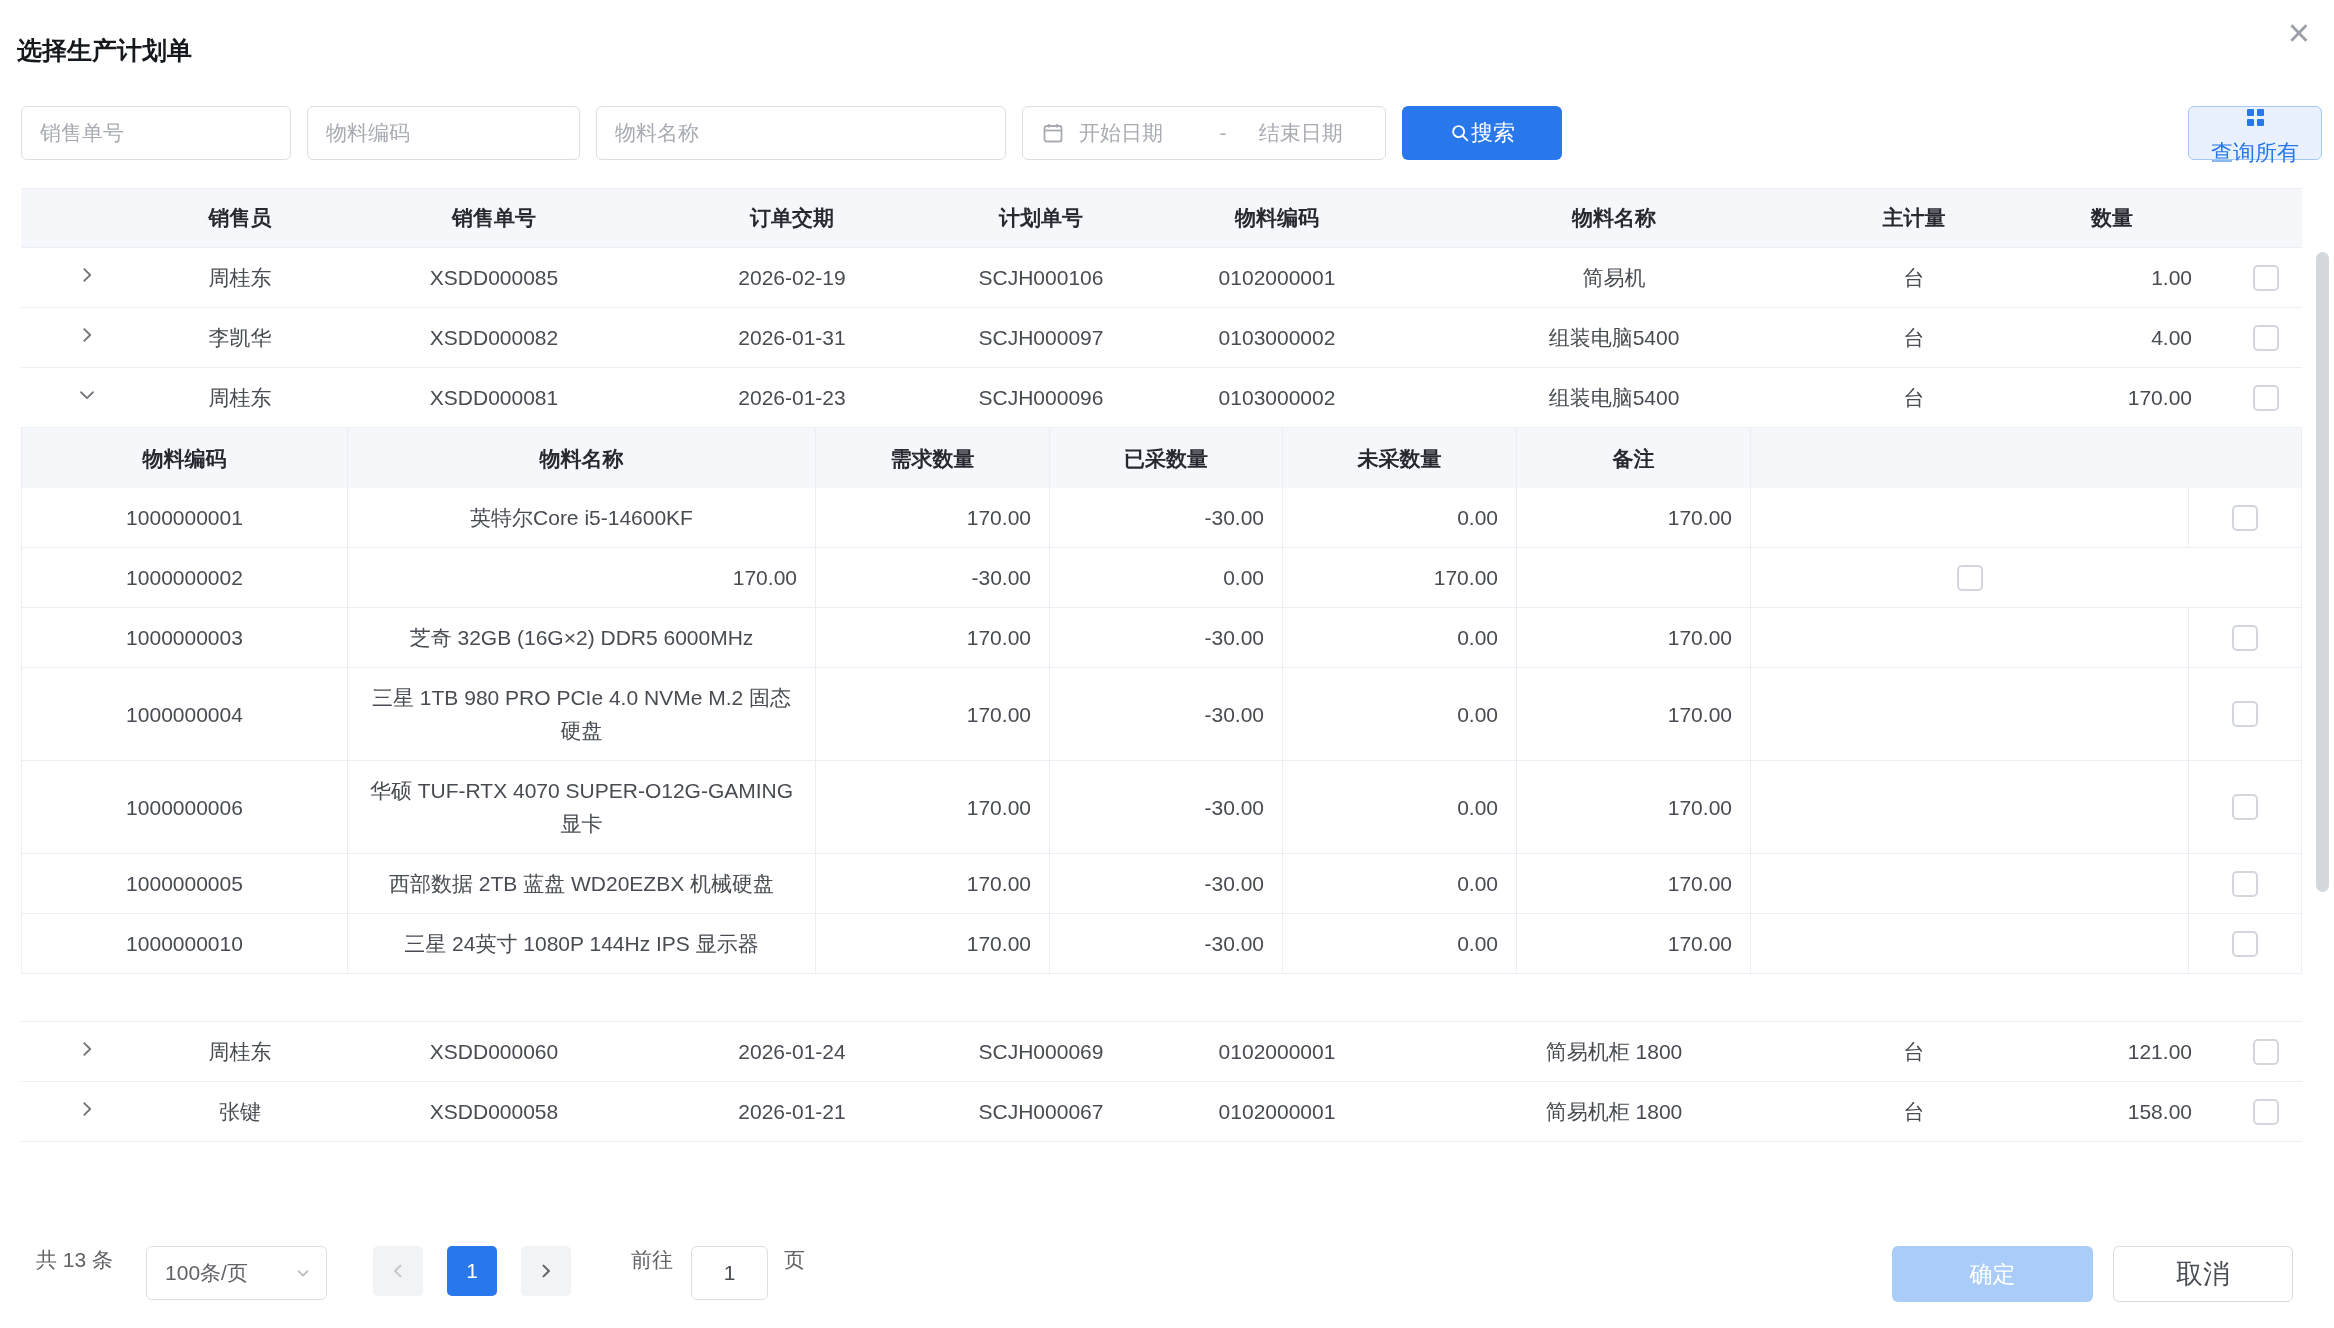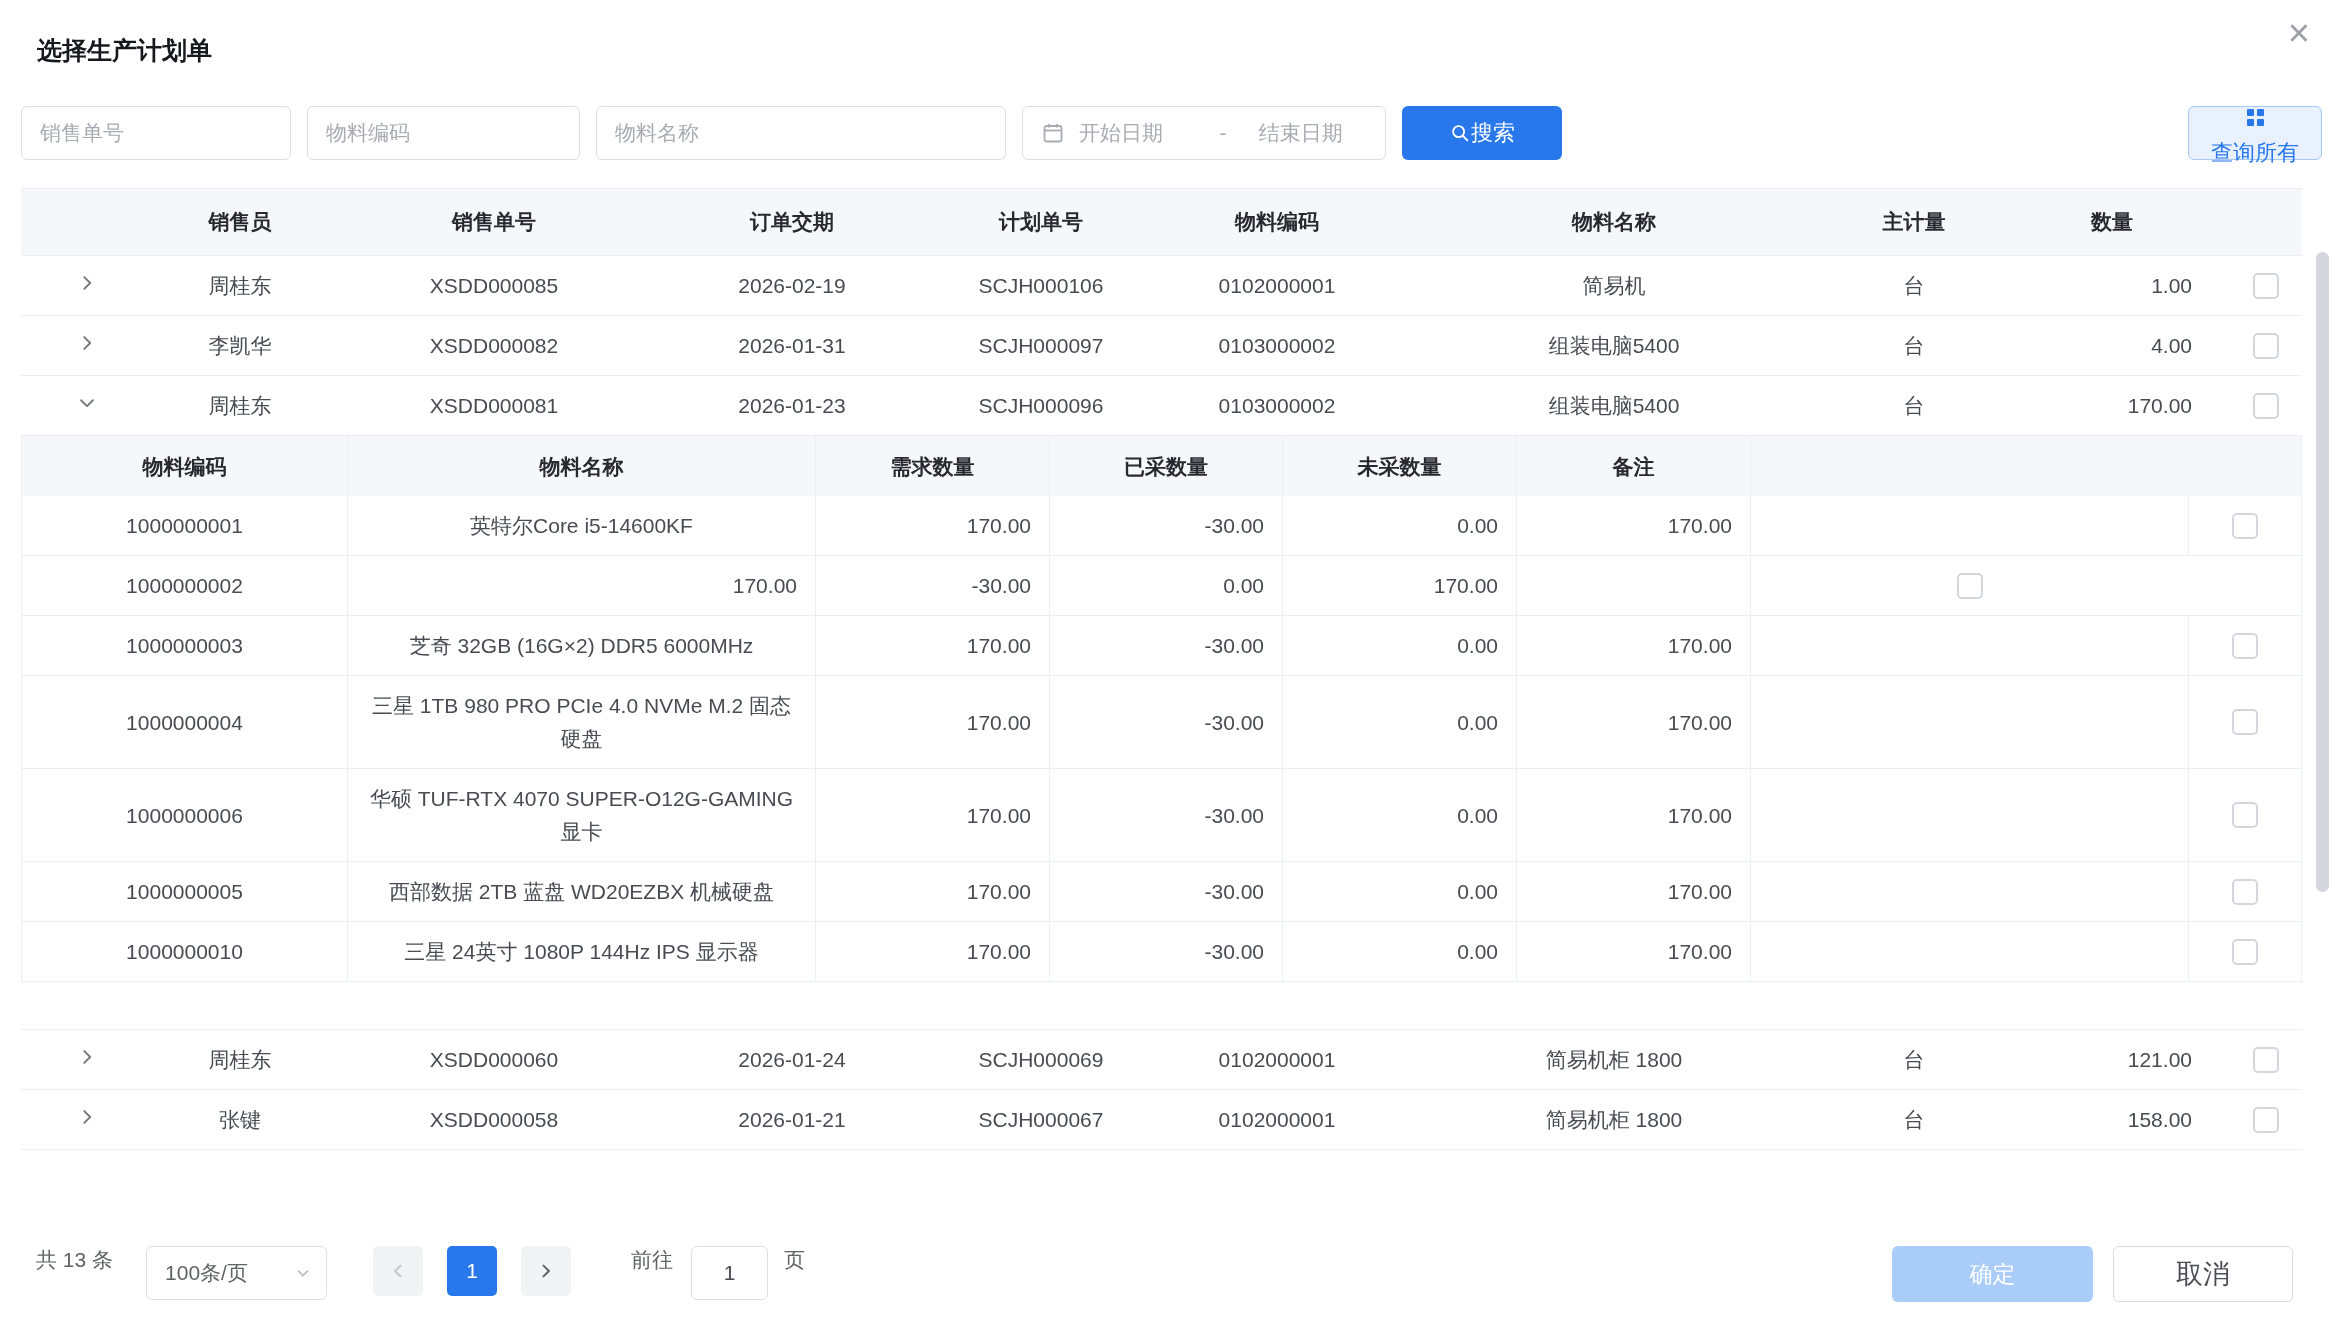--- a/index.html
+++ b/index.html
@@ -5,21 +5,21 @@
   * { margin:0; padding:0; box-sizing:border-box; }
   html,body { width:2334px; height:1328px; }
   body {
     background:#ffffff;
     font-family:"Liberation Sans","DejaVu Sans",sans-serif;
     color:#484c52;
     position:relative;
     overflow:hidden;
   }
   
-  .modal-header { padding:32px 21px 0 37px; }
+  .modal-header { padding:32px 21px 0 17px; }
   .modal-title { font-size:25px; font-weight:600; color:#15181d; line-height:36px; }
   .close-btn {
     position:absolute; top:14px; right:24px;
     font-size:38px; line-height:1; color:#9ba0a8; font-weight:300;
     background:none; border:none; cursor:pointer;
   }
   
   .filters {
     display:flex; align-items:center;
     margin-top:38px; padding:0 12px 0 21px; gap:16px;
@@ -54,21 +54,21 @@
     display:flex; align-items:center; gap:10px; cursor:pointer;flex-direction:column;
   }
   
   .table-wrap { margin:28px 0 0 21px; width:2281px; position:relative; }
   .mhead, .mrow {
     display:grid;
     grid-template-columns:132px 174px 334px 262px 236px 236px 438px 162px 234px 73px;
     align-items:center;
   }
   .mhead {
-    height:68px; background:#f5f7fa;
+    height:60px; background:#f5f7fa;
     border-top:1px solid #ebeef5; border-bottom:1px solid #ebeef5;
   }
   .hc { text-align:center; font-size:21px; font-weight:700; color:#262a30; }
   .mrow { height:60px; border-bottom:1px solid #ebeef5; background:#fff; }
   .mc { text-align:center; font-size:21px; color:#484c52; overflow:hidden; white-space:nowrap; }
   .mc.qty { text-align:right; padding-right:37px; }
   .chev { display:inline-block; color:#73767a; cursor:pointer; }
   .chev svg { display:block; }
   .chev.open svg { transform:rotate(90deg); }
   .cb {

